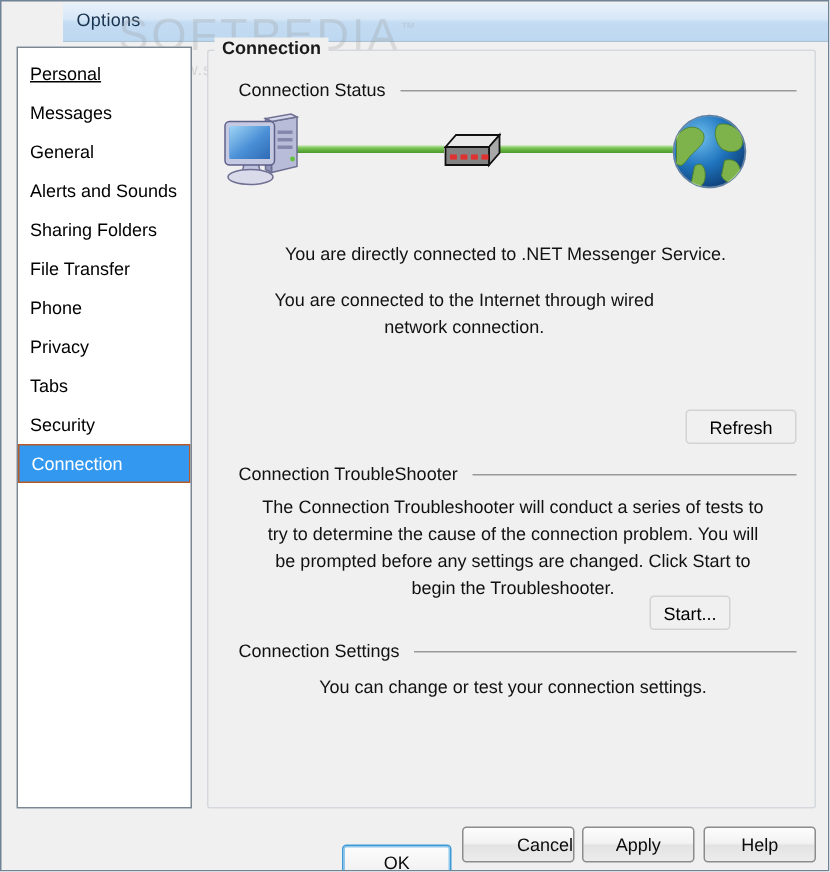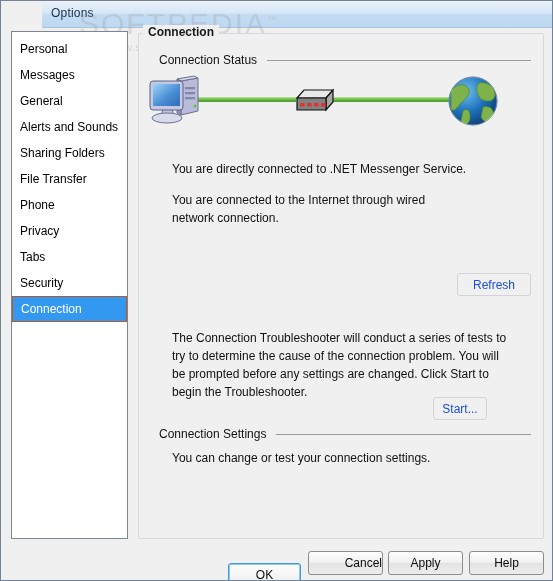--- a/index.html
+++ b/index.html
@@ -89,21 +89,21 @@
   .side-item {
     height: 26px;
     line-height: 26px;
     padding-left: 8px;
     font-size: 12px;
     color: #000;
     white-space: nowrap;
     box-sizing: border-box;
     cursor: default;
   }
-  .side-item.first { margin-top: 4px; }
+  .side-item.first { margin-top: 4px; text-decoration: underline; }
   .side-item.selected {
     background: #3399f0;
     color: #ffffff;
     border: 1px solid #b85a28;
     height: 26px;
     line-height: 24px;
     margin: 0 0px;
   }
 
   
@@ -144,38 +144,39 @@
     flex: 1;
     height: 1px;
     background: #9a9a9a;
   }
 
   .body-text {
     position: absolute;
     font-size: 12px;
     color: #111;
     line-height: 18px;
+    text-align: center;
   }
 
   
   .btn {
     position: absolute;
     box-sizing: border-box;
     font-family: "Liberation Sans", sans-serif;
     font-size: 12px;
     color: #0b0b0b;
     background: linear-gradient(to bottom,#fdfdfd 0%, #f2f2f2 46%, #e3e3e3 52%, #ececec 100%);
     border: 1px solid #8c8c8c;
     border-radius: 3px;
     text-align: center;
     cursor: pointer;
     white-space: nowrap;
   }
   .btn.disabled {
-    color: #1d4ed8;
+    color: #000000;
     background: #f0f0f0;
     border: 1px solid #d3d3d3;
     cursor: default;
   }
   .btn.default {
     border: 1px solid #3d99d8;
     box-shadow: 0 0 0 1px #8fc8ea inset;
   }
 
   
@@ -293,20 +294,24 @@
       </g>
       <circle cx="28" cy="28" r="24" fill="none" stroke="rgba(255,255,255,.35)" stroke-width="1.4"></circle>
     </svg>
   </div>
 
   <div class="body-text" style="left:171px; top:159px; width:330px;">You are directly connected to .NET Messenger Service.</div>
   <div class="body-text" style="left:171px; top:190px; width:275px;">You are connected to the Internet through wired network connection.</div>
 
   <div class="btn disabled" style="left:456px; top:272px; width:74px; height:23px; line-height:22px;">Refresh</div>
 
+  <div class="section" style="left:158px; top:308px; width:372px;">
+    <div class="label">Connection TroubleShooter</div>
+    <div class="rule"></div>
+  </div>
   <div class="body-text" style="left:171px; top:328px; width:340px;">The Connection Troubleshooter will conduct a series of tests to try to determine the cause of the connection problem. You will be prompted before any settings are changed. Click Start to begin the Troubleshooter.</div>
 
   <div class="btn disabled" style="left:432px; top:396px; width:54px; height:23px; line-height:22px;">Start...</div>
 
   <div class="section" style="left:158px; top:426px; width:372px;">
     <div class="label">Connection Settings</div>
     <div class="rule"></div>
   </div>
   <div class="body-text" style="left:171px; top:448px; width:340px;">You can change or test your connection settings.</div>
 

